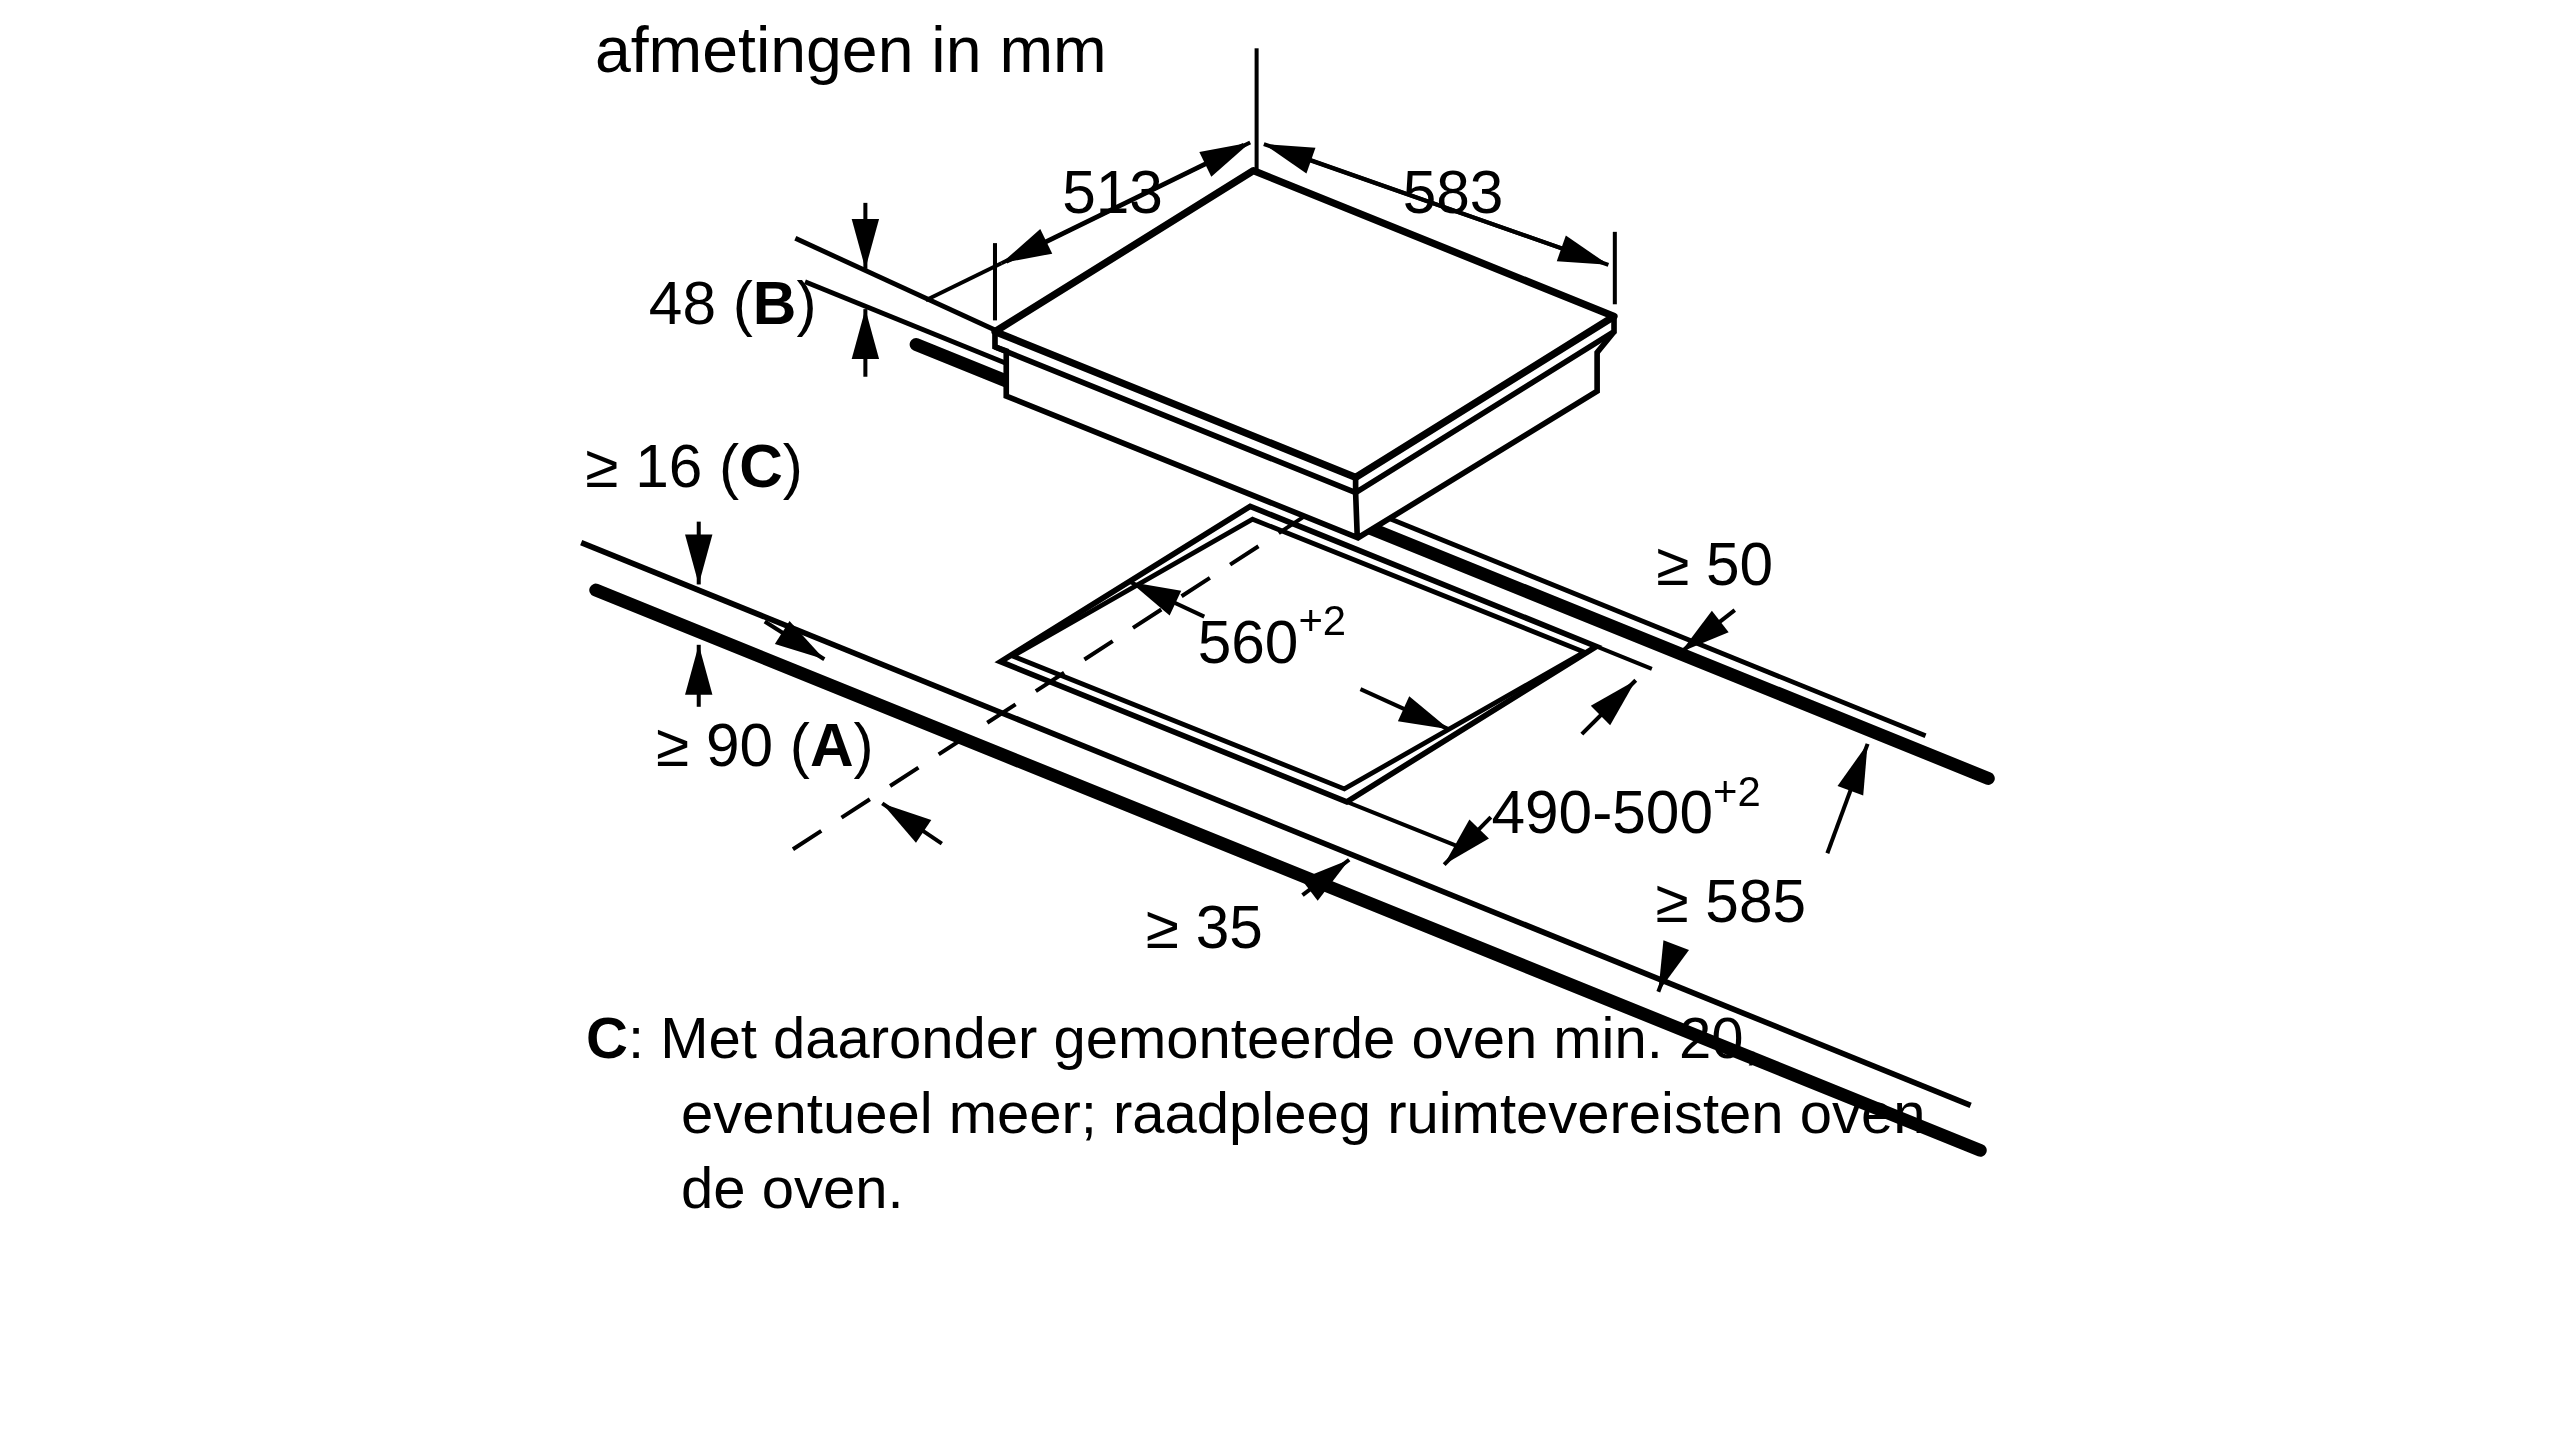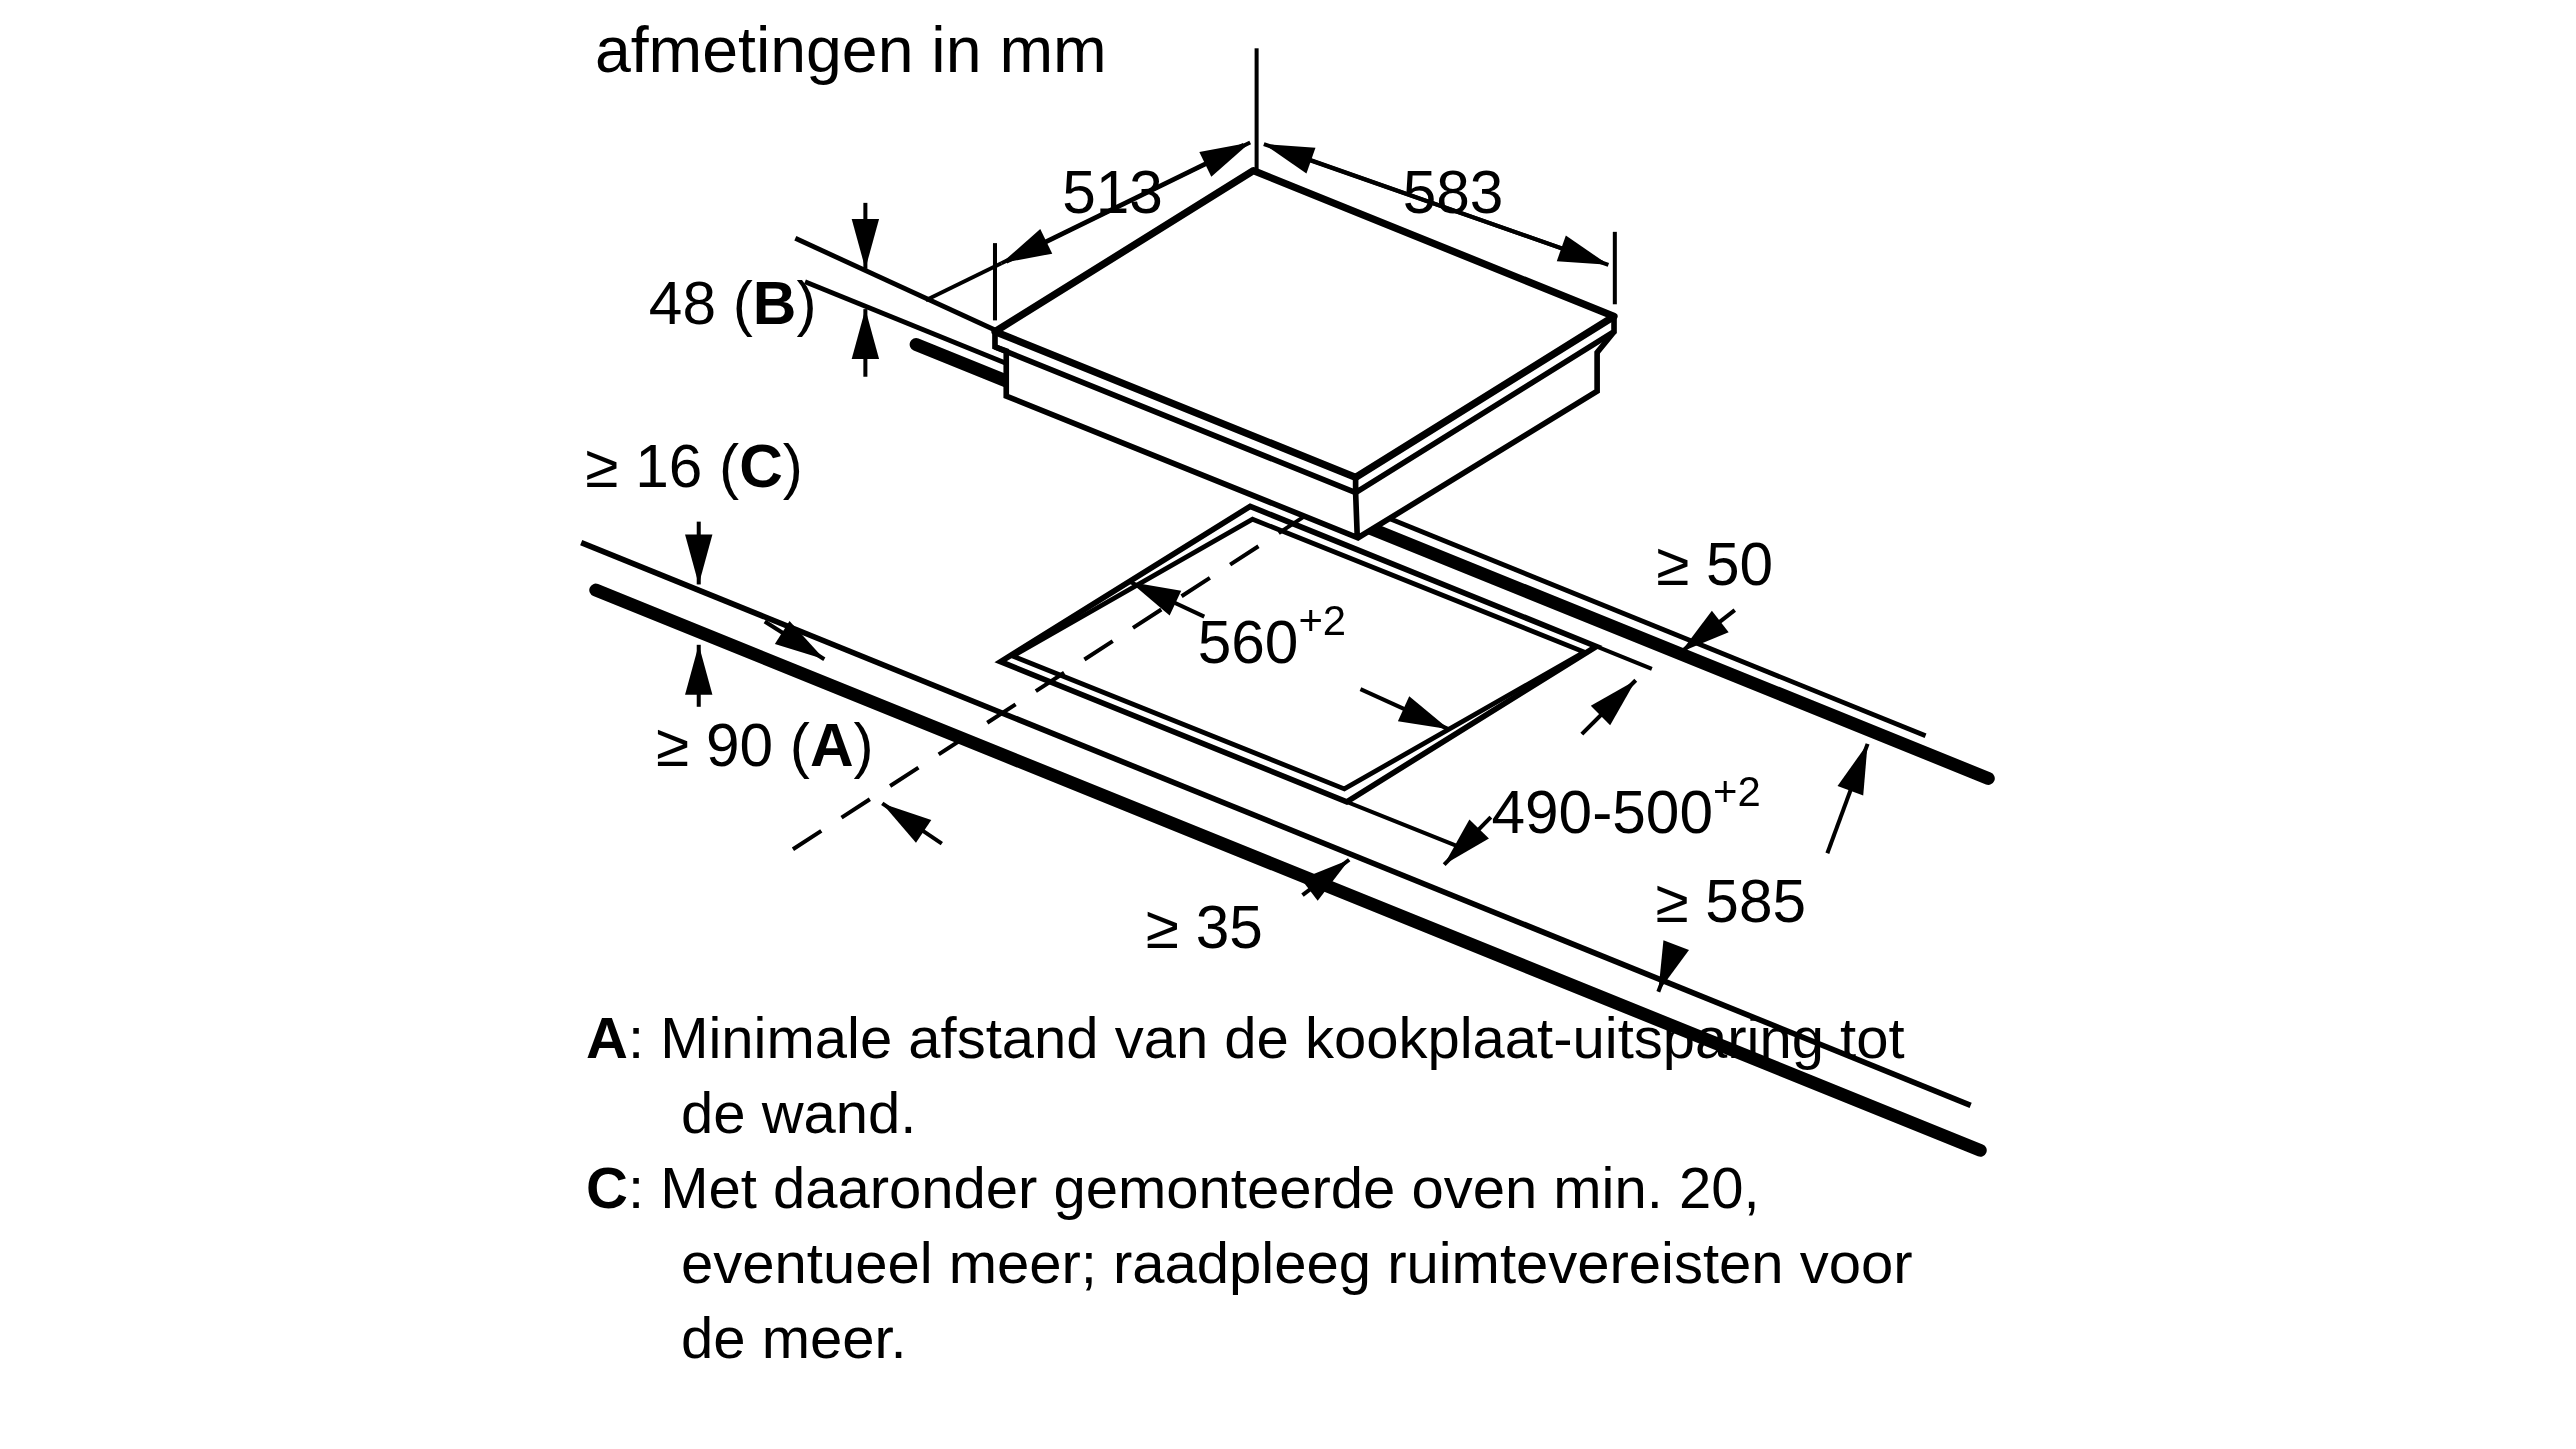--- a/index.html
+++ b/index.html
@@ -118,18 +118,17 @@
   <g>
     <line class="ln5" x1="2270" y1="1060" x2="2320" y2="924" marker-end="url(#ah)"></line>
     <line class="ln5" x1="2080" y1="1180" x2="2060" y2="1232" marker-end="url(#ah)"></line>
     <text class="dimtext" x="2150" y="1145" text-anchor="middle">≥ 585</text>
   </g>
 
   <text class="titletext" x="739" y="90" text-anchor="start">afmetingen in mm</text>
 </svg>
 
 <div id="legend">
-  <div class="legend-item"><span class="legend-key">A</span><span>: </span><span>Minimale afstand van de kookplaat-uitsparing tot de wand.</span></div>
-  <div class="legend-item"><span class="legend-key">C</span><span>: </span><span>Met daaronder gemonteerde oven min. 20, eventueel meer; raadpleeg ruimtevereisten voor de meer.</span></div>
+  <div class="legend-item"><span class="legend-key">C</span><span>: </span><span>Met daaronder gemonteerde oven min. 20, eventueel meer; raadpleeg ruimtevereisten oven de oven.</span></div>
 </div>
 
 </div>
 
 
 </body></html>

